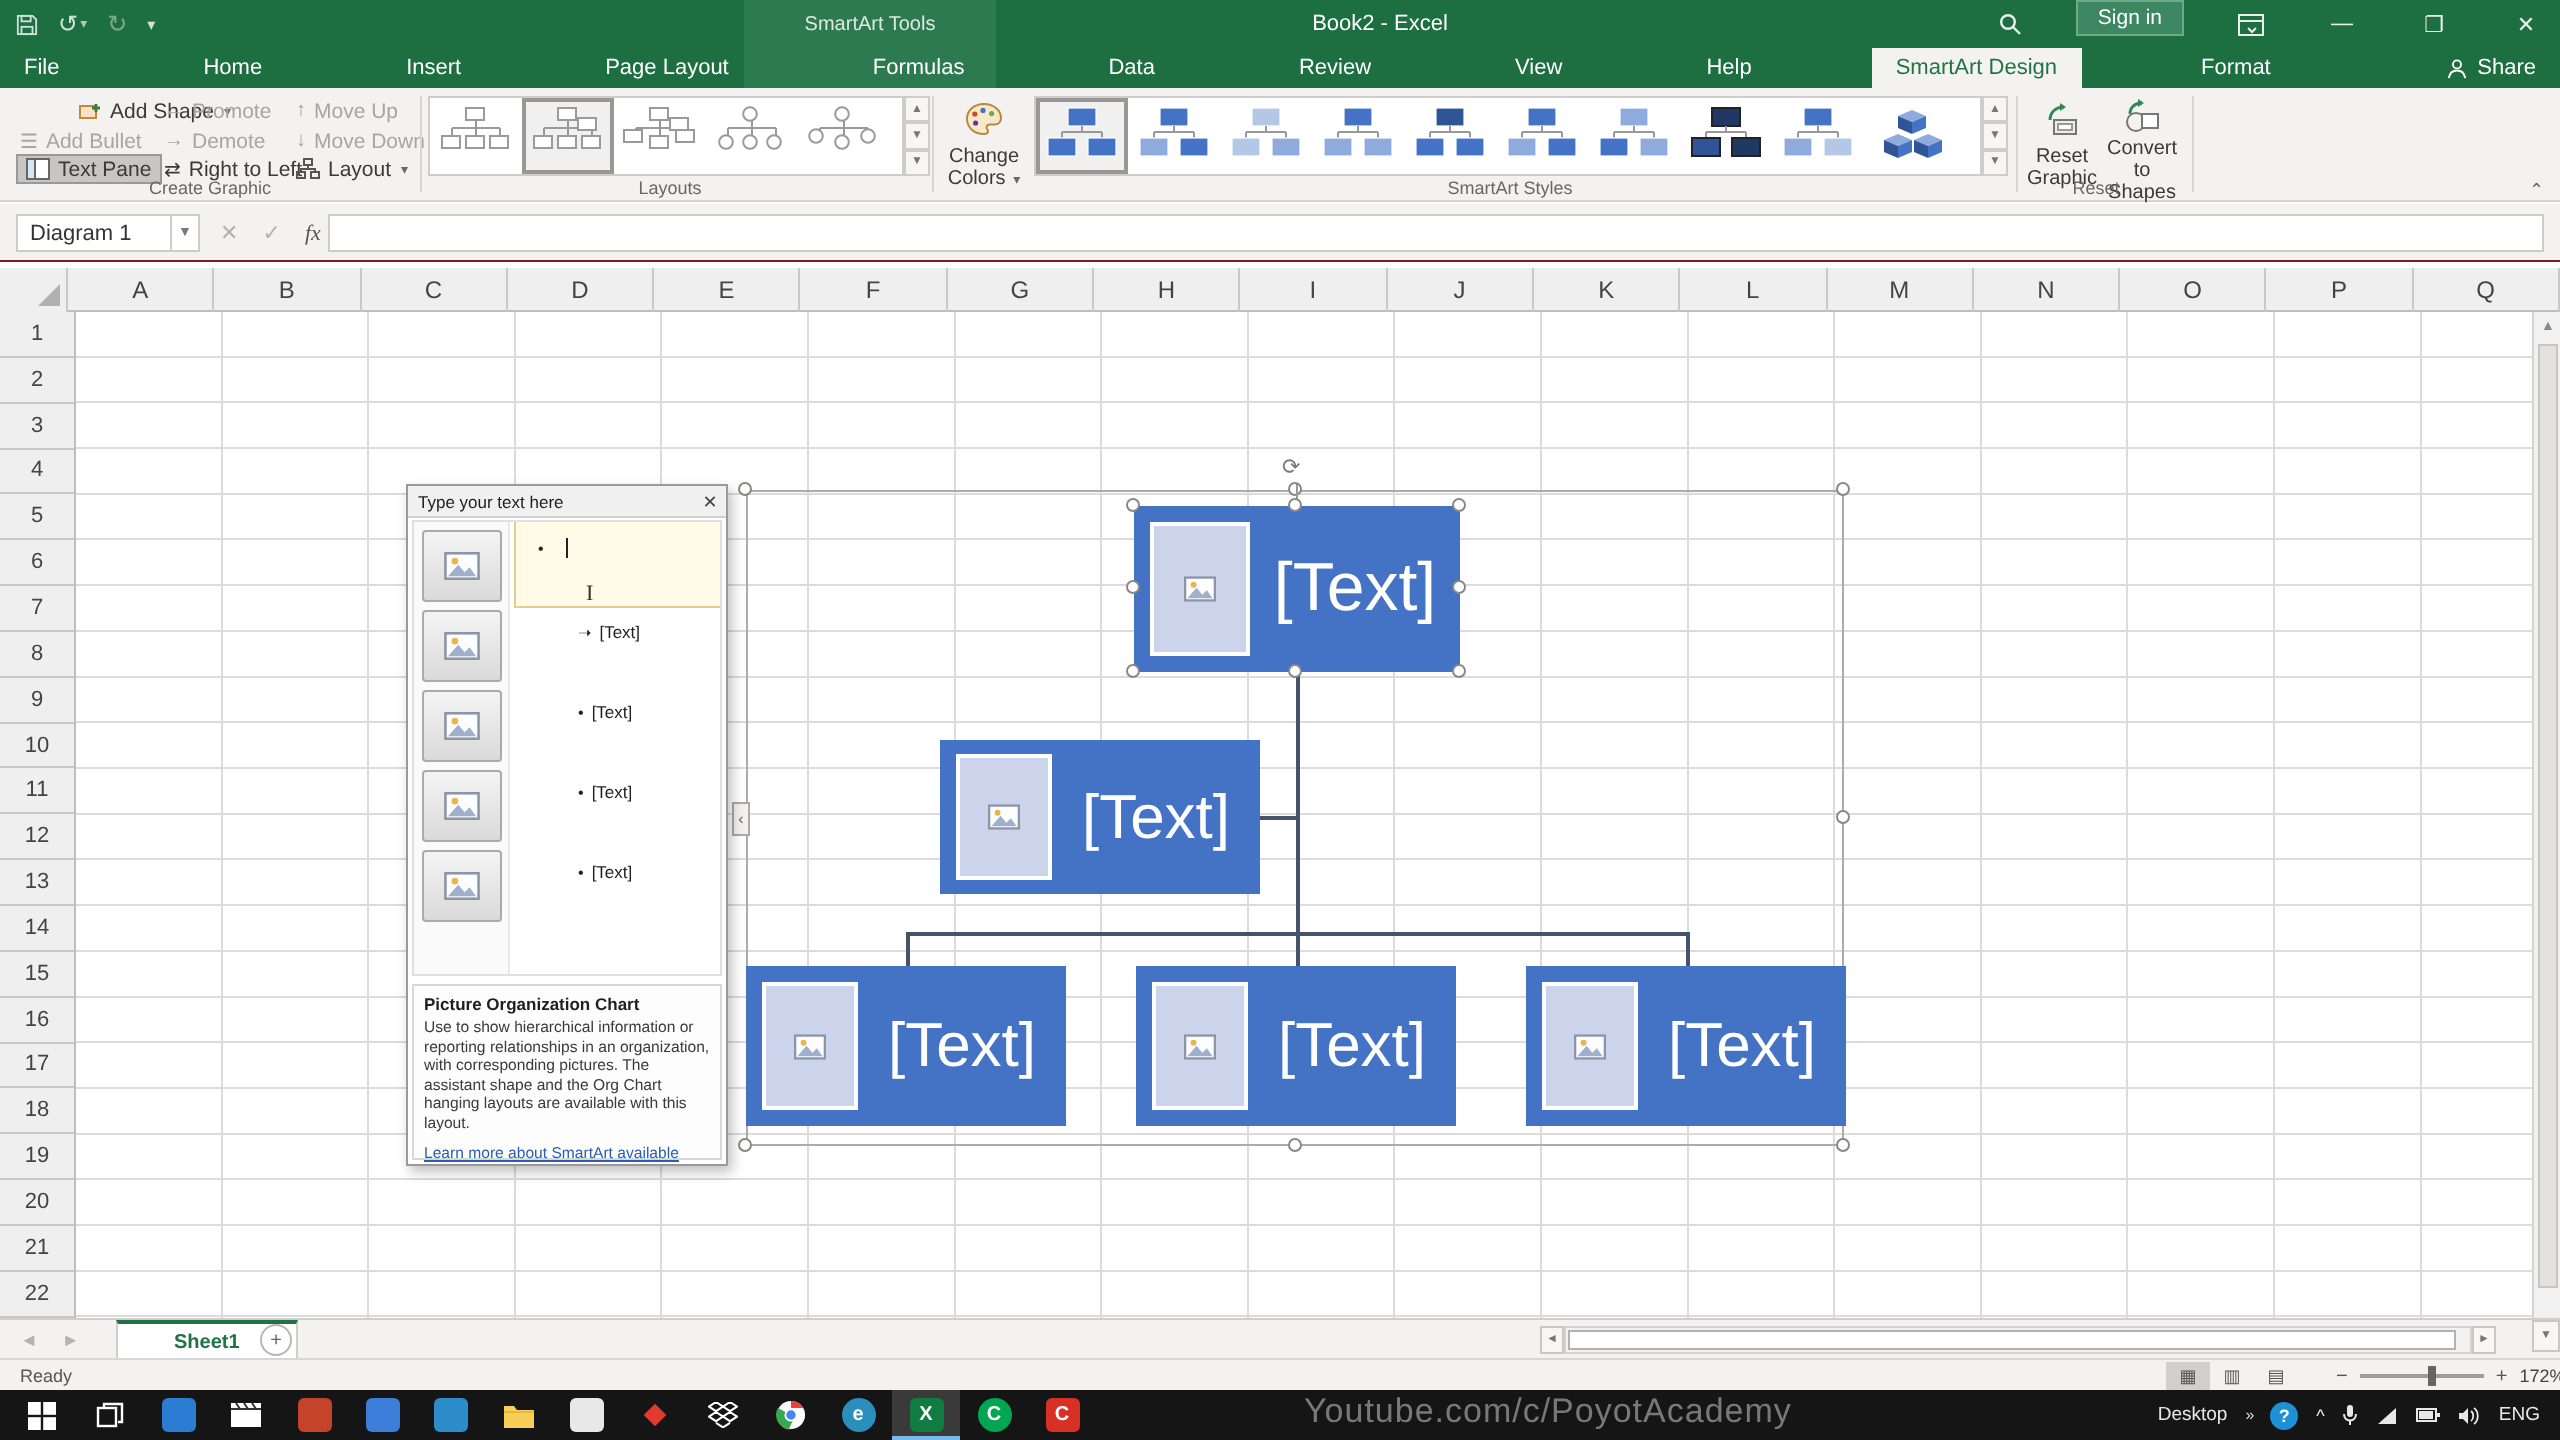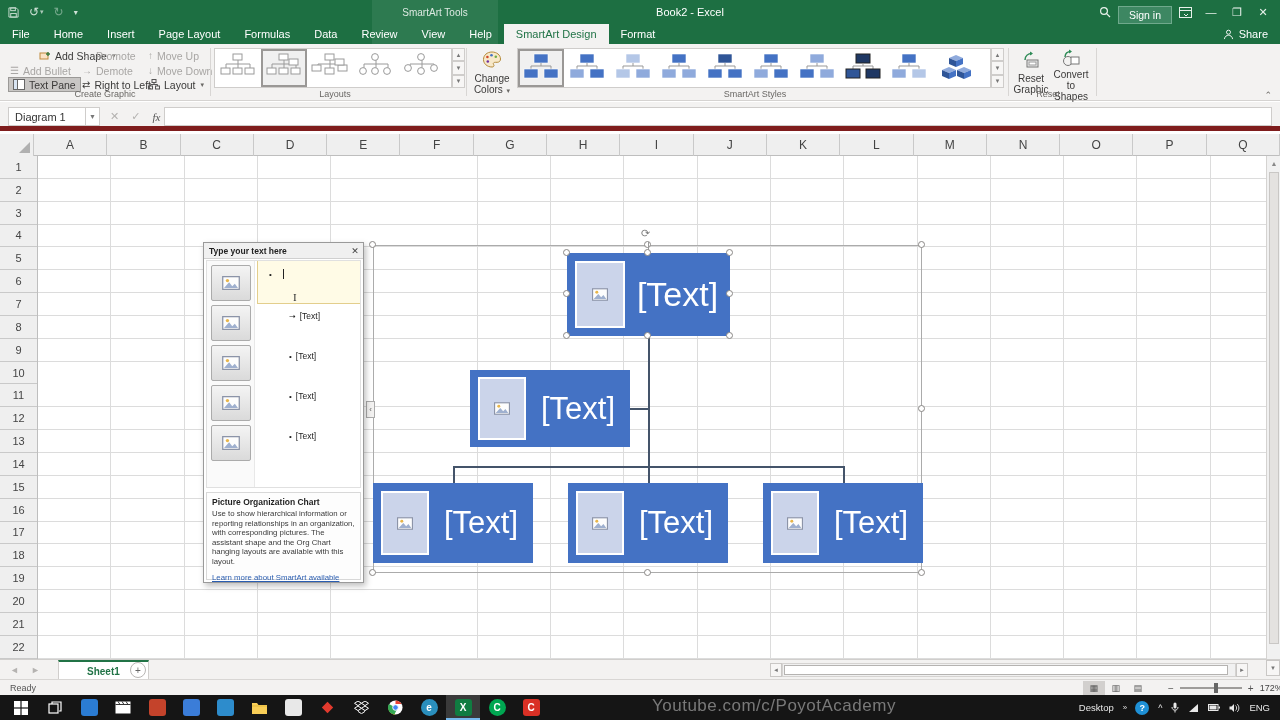--- a/index.html
+++ b/index.html
@@ -8,21 +8,21 @@
   #app { position:absolute; inset:0; width:1280px; height:720px; overflow:hidden; }
   .abs { position:absolute; }
 
   
   .titlebar { left:0; top:0; width:1280px; height:24px; background:#1D6F42; color:#fff; }
   .qat { left:8px; top:3px; height:18px; display:flex; align-items:center; gap:10px; color:#E4EFE8; font-size:11px; }
   .qat .qicon { opacity:.9; display:flex; align-items:center; }
   .ctx-band { left:372px; top:0; width:126px; height:24px; background:#2D7A50; }
   .ctx-label { left:372px; top:0; width:126px; height:24px; display:flex; align-items:center; justify-content:center; font-size:10px; color:#DCE9E1; }
   .doc-title { left:540px; top:0; width:300px; height:24px; display:flex; align-items:center; justify-content:center; font-size:11px; color:#fff; }
-  .tb-right { right:4px; top:0; height:24px; display:flex; align-items:flex-end; gap:0; }
+  .tb-right { right:4px; top:0; height:24px; display:flex; align-items:flex-start; gap:20px; }
   .tb-btn { width:26px; height:24px; display:flex; align-items:center; justify-content:center; color:#E8F1EB; font-size:11px; }
   .signin { height:18px; padding:0 10px; background:#3D8762; border:1px solid #6FA98C; font-size:10.5px; color:#fff; display:flex; align-items:center; }
 
   
   .tabrow { left:0; top:24px; width:1280px; height:20px; background:#1D6F42; display:flex; align-items:stretch; }
   .tabrow .ctxshade { position:absolute; left:372px; top:0; width:126px; height:20px; background:#2D7A50; }
   .rtab { position:relative; padding:0 12px; display:flex; align-items:center; font-size:11px; color:#fff; cursor:default; }
   .rtab.active { background:#F3F2F1; color:#217346; }
   .share { position:absolute; right:12px; top:0; height:20px; display:flex; align-items:center; gap:5px; color:#fff; font-size:11px; }
 
@@ -38,21 +38,21 @@
   .gallery { position:absolute; background:#fff; border:1px solid #CFCDCB; display:flex; align-items:center; }
   .gitem { width:46px; height:38px; display:flex; align-items:center; justify-content:center; }
   .gitem.selected { outline:2px solid #9A9896; outline-offset:-2px; background:#F0F0F0; }
   .gscroll { position:absolute; width:13px; display:flex; flex-direction:column; }
   .gscroll div { flex:1; border:1px solid #CFCDCB; background:#F7F6F5; font-size:6px; color:#777; display:flex; align-items:center; justify-content:center; }
   .bigbtn { position:absolute; width:46px; height:54px; display:flex; flex-direction:column; align-items:center; justify-content:flex-start; font-size:10px; color:#3B3A39; text-align:center; line-height:11px; }
   .bigbtn .bicon { height:22px; display:flex; align-items:center; margin-top:2px; margin-bottom:2px; }
   .collapse { position:absolute; right:8px; top:46px; font-size:9px; color:#6A6865; }
 
   
-  .fbar { left:0; top:102px; width:1280px; height:29px; background:#F3F2F1; border-bottom:5px solid #7f1d1d; }
+  .fbar { left:0; top:102px; width:1280px; height:29px; background:#F3F2F1; border-bottom:1px solid #7f1d1d; }
   .namebox { left:8px; top:5px; width:78px; height:19px; background:#fff; border:1px solid #CFCDCB; font-size:11px; color:#333; display:flex; align-items:center; padding-left:6px; }
   .namedrop { left:86px; top:5px; width:14px; height:19px; background:#fff; border:1px solid #CFCDCB; border-left:none; font-size:7px; color:#777; display:flex; align-items:center; justify-content:center; }
   .fbtns { left:104px; top:5px; height:19px; display:flex; align-items:center; gap:12px; font-size:11px; color:#B3B1AF; padding-left:6px; }
   .fx { font-family:"Liberation Serif", serif; font-style:italic; color:#555; }
   .finput { left:164px; top:5px; width:1108px; height:19px; background:#fff; border:1px solid #CFCDCB; }
 
   
   .colheads { left:0; top:134px; width:1280px; height:22px; background:#EFEFEF; border-bottom:1px solid #BEBEBE; display:flex; }
   .selectall { width:38px; height:22px; border-right:1px solid #C9C9C9; position:relative; background:#EFEFEF; }
   .selectall:after { content:""; position:absolute; right:3px; bottom:3px; border-left:11px solid transparent; border-bottom:11px solid #B0B0B0; }
@@ -76,21 +76,21 @@
   .ph { background:#CBD4EA; border:2px solid #fff; display:flex; align-items:center; justify-content:center; flex-shrink:0; }
   .node .lbl { flex:1; text-align:center; letter-spacing:0; }
   .rotwrap { left:644px; top:230px; width:9px; height:24px; }
   .rotstem { position:absolute; left:4px; top:12px; width:1px; height:11px; background:#9A9A9A; }
   .rot { position:absolute; left:-3px; top:-3px; font-size:11px; color:#7A7A7A; }
   .paneTab { left:366px; top:401px; width:9px; height:17px; background:#F3F2F1; border:1px solid #ABABAB; font-size:8px; color:#666; display:flex; align-items:center; justify-content:center; }
 
   
   .tpane { left:203px; top:242px; width:161px; height:341px; background:#fff; border:1px solid #9A9A9A; box-shadow:2px 3px 6px rgba(0,0,0,.25); }
   .tp-head { position:absolute; left:0; top:0; width:100%; height:16px; background:#F0F0F0; border-bottom:1px solid #D0D0D0; display:flex; align-items:center; }
-  .tp-title { font-size:8.5px; font-weight:bold; color:#222; padding-left:5px; flex:1; }
+  .tp-title { font-size:8.5px; font-weight:normal; color:#222; padding-left:5px; flex:1; }
   .tp-x { width:16px; text-align:center; font-size:9px; color:#444; }
   .tp-body { position:absolute; left:2px; top:17px; width:155px; height:228px; background:#fff; border:1px solid #E0E0E0; overflow:hidden; }
   .tp-iconcol { position:absolute; left:0; top:0; width:48px; height:100%; background:#FAFAFA; border-right:1px solid #E8E8E8; }
   .tp-picbtn { position:absolute; left:4px; width:40px; height:36px; background:linear-gradient(#F4F4F4,#DADADA); border:1px solid #ABABAB; border-radius:2px; display:flex; align-items:center; justify-content:center; }
   .tp-row { position:absolute; left:50px; font-size:8.5px; color:#222; display:flex; align-items:center; gap:4px; }
   .tp-active { position:absolute; left:50px; top:-2px; width:105px; height:45px; background:#FFFBE6; border:1px solid #E3CE8C; }
   .tp-bullet { font-size:8px; }
   .cursorbar { display:inline-block; width:1px; height:10px; background:#222; margin-left:3px; }
   .ibeam { position:absolute; left:86px; top:30px; font-size:11px; color:#333; font-family:"Liberation Serif",serif; }
   .tp-desc { position:absolute; left:2px; top:249px; width:155px; height:88px; background:#FDFDFD; border:1px solid #D8D8D8; padding:4px 5px; }
@@ -169,21 +169,21 @@
           </svg>
       </span>
       <span class="tb-btn">—</span>
       <span class="tb-btn">❐</span>
       <span class="tb-btn">✕</span>
     </div>
   </div>
 
   <div class="abs tabrow">
     <span class="ctxshade"></span>
-    <span id="tabs-holder" style="display:flex;">
+    <span id="tabs-holder" style="display:flex;gap:48px;">
         <span class="rtab">File</span>
         <span class="rtab">Home</span>
         <span class="rtab">Insert</span>
         <span class="rtab">Page Layout</span>
         <span class="rtab">Formulas</span>
         <span class="rtab">Data</span>
         <span class="rtab">Review</span>
         <span class="rtab">View</span>
         <span class="rtab">Help</span>
         <span class="rtab active">SmartArt Design</span>

